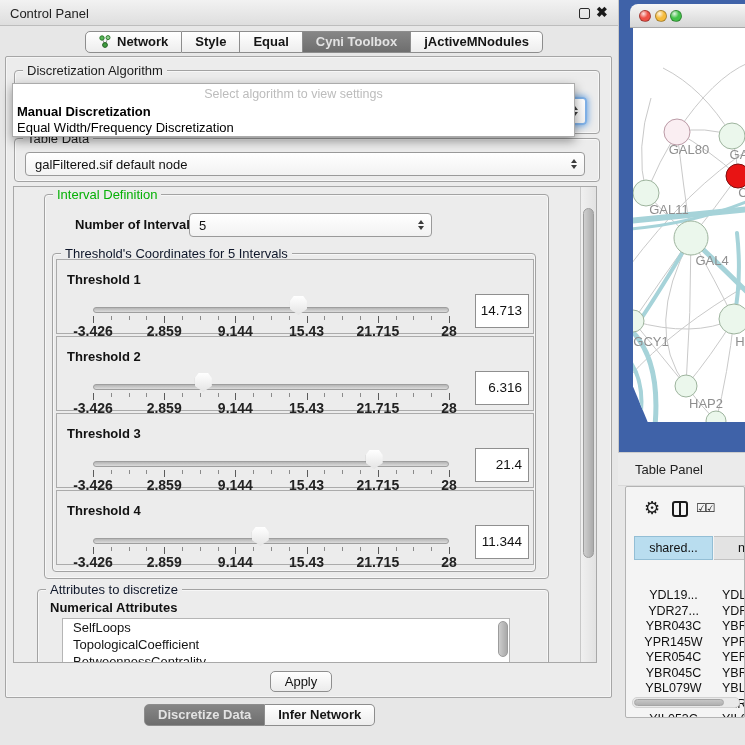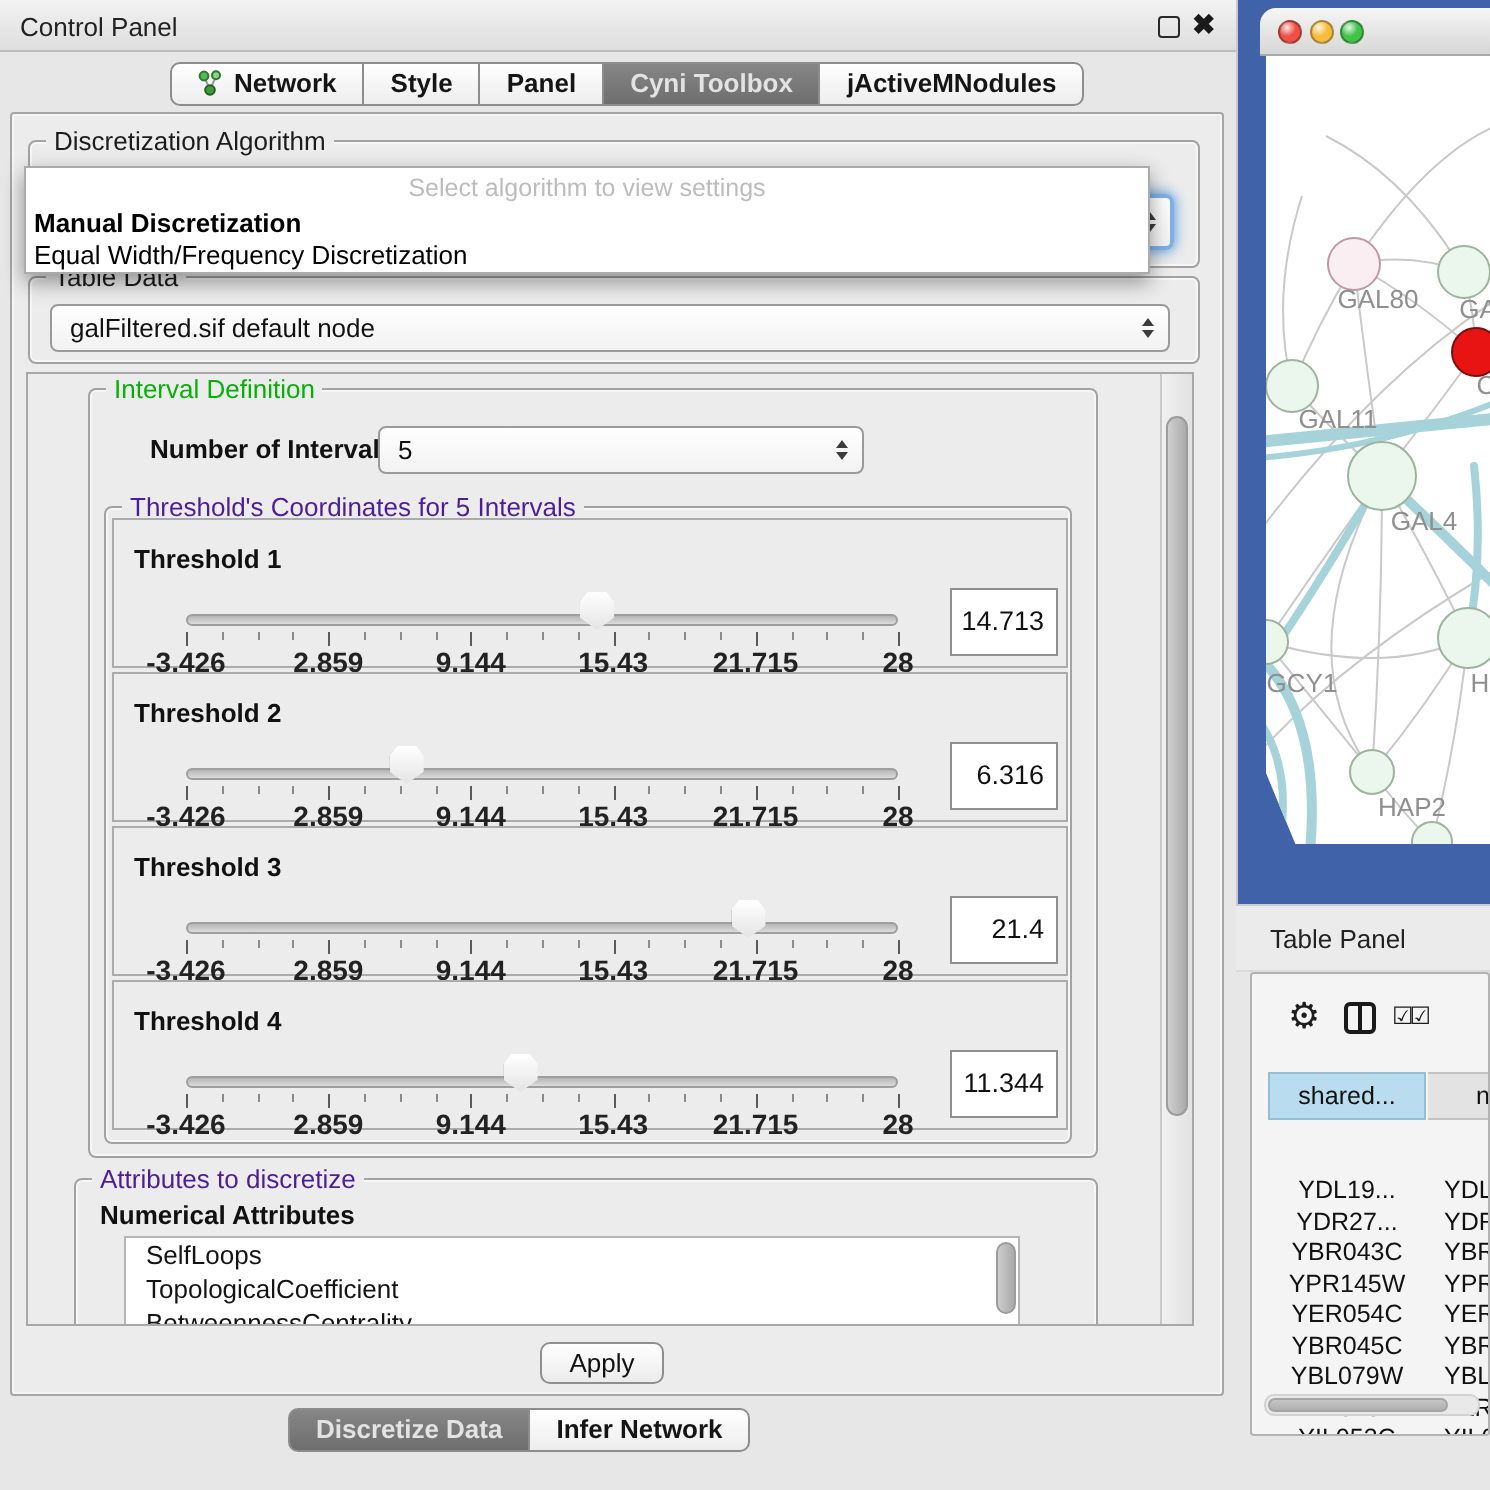--- a/index.html
+++ b/index.html
@@ -32,21 +32,21 @@
   #content-frame { left:5px; top:56px; width:607px; height:642px;
     border:1px solid #a6a6a6; border-radius:2px; background:#ececec;
     box-shadow: inset 0 0 0 1px #f5f5f5; }
 
   .groupbox { position:absolute; border:1px solid #a3a3a3; border-radius:4px;
     box-shadow: inset 0 0 0 1px rgba(255,255,255,.6); }
   .grouptitle { position:absolute; top:-8px; left:8px; padding:0 4px; background:#ececec;
     font-size:13px; line-height:15px; }
   .t-black { color:#1c1c1c; }
   .t-green { color:#06b006; }
-  .t-blue  { color:#4c1d95; }
+  .t-blue  { color:#0f172a; }
 
   .combo { position:absolute; background:linear-gradient(#ffffff,#f2f2f2);
     border:1px solid #9a9a9a; border-radius:4px; }
   .combo .cval { position:absolute; left:9px; top:50%; transform:translateY(-50%);
     font-size:13px; color:#111; white-space:nowrap; }
   .stepper { position:absolute; right:7px; top:50%; transform:translateY(-50%);
     display:flex; flex-direction:column; align-items:center; gap:2px; }
   .arr-up { width:0; height:0; border-left:3.5px solid transparent; border-right:3.5px solid transparent;
     border-bottom:4.5px solid #3c3c3c; }
   .arr-dn { width:0; height:0; border-left:3.5px solid transparent; border-right:3.5px solid transparent;
@@ -150,21 +150,21 @@
     <span class="tabicon">
       <svg width="12" height="13" viewBox="0 0 12 13">
         <line x1="3" y1="3" x2="6" y2="10" stroke="#9a9a9a" stroke-width="1"></line>
         <line x1="9" y1="3" x2="6" y2="10" stroke="#9a9a9a" stroke-width="1"></line>
         <circle cx="3" cy="3" r="2.2" fill="#57b657" stroke="#2d7a2d"></circle>
         <circle cx="9" cy="2.6" r="2" fill="#8fd08f" stroke="#2d7a2d"></circle>
         <circle cx="6" cy="10" r="2.4" fill="#3f9c3f" stroke="#226022"></circle>
       </svg></span><span>Network</span>
   </div>
   <div class="tab"><span>Style</span></div>
-  <div class="tab"><span>Panel</span></div>
+  <div class="tab"><span>Equal</span></div>
   <div class="tab selected"><span>Cyni Toolbox</span></div>
   <div class="tab"><span>jActiveMNodules</span></div>
 </div>
 
 <div class="abs" id="content-frame"></div>
 
 <div class="groupbox" style="left:14px; top:70px; width:586px; height:64px;">
   <span class="grouptitle t-black">Discretization Algorithm</span>
   <div class="combo focusring" style="left:10px; top:26px; width:562px; height:28px;">
     <span class="stepper">

